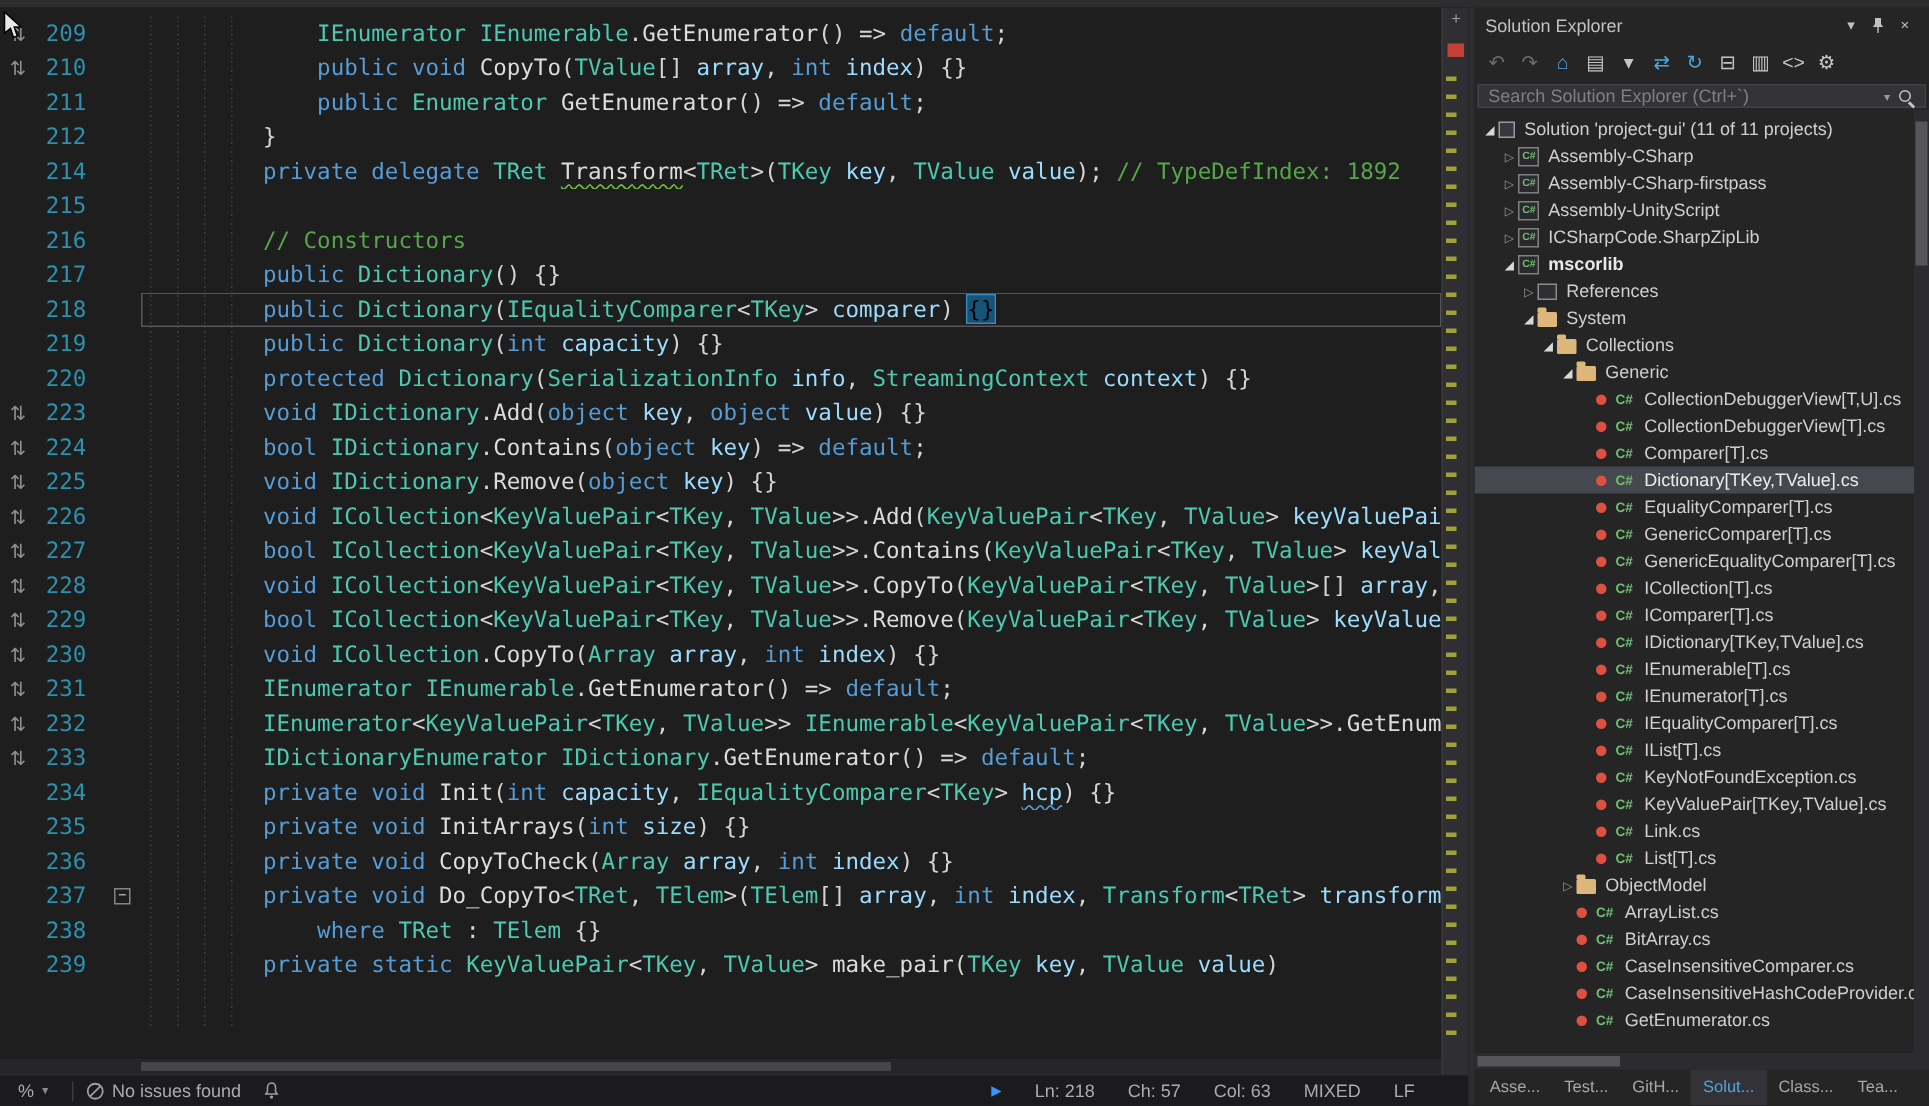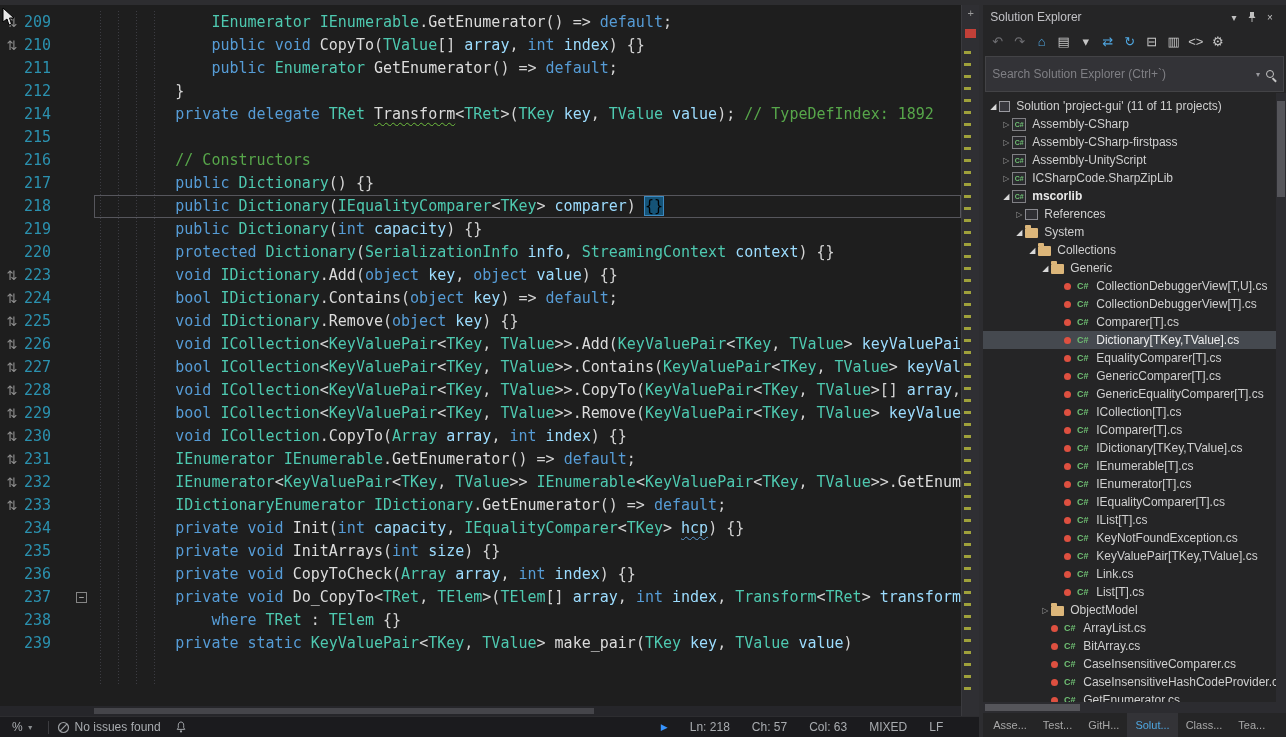--- a/index.html
+++ b/index.html
@@ -10,21 +10,21 @@
   .left-col { width:995px; display:flex; flex-direction:column; background:var(--editor_bg); }
   .editor { position:relative; height:711px; overflow:hidden; background:var(--editor_bg); }
   .lines { position:absolute; left:0; top:6px; right:18px; height:695px; overflow:hidden; z-index:1; }
   .guide { position:absolute; top:6px; bottom:30px; width:1px; z-index:0;
            background:repeating-linear-gradient(to bottom,#3C3C42 0 1px, transparent 1px 3px); }
   .g1{left:100px}.g2{left:118px}.g3{left:136px}.g4{left:154px}
 
   .code-row { display:flex; height:23px; line-height:23px; font-family:"DejaVu Sans Mono",monospace; font-size:15px; position:relative; }
   .margin-col { width:24px; flex:none; text-align:center; font-family:"DejaVu Sans",sans-serif; }
   .updown { color:#8F8F8F; font-size:13px; }
-  .line-num { width:50px; flex:none; text-align:left; padding-right:10px; color:var(--line_number); }
+  .line-num { width:50px; flex:none; text-align:center; padding-right:10px; color:var(--line_number); }
   .fold-col { width:20px; flex:none; position:relative; }
   .fold-box { position:absolute; left:2px; top:6px; width:11px; height:11px; border:1px solid #858585; background:#1E1E1E; color:#C8C8C8; font-size:9px; line-height:9px; text-align:center; }
   .code-area { flex:1; overflow:hidden; white-space:pre; position:relative; }
   .current .code-area { box-shadow: inset 0 0 0 1px #56565C; }
 
   .ws { color:var(--ident); }
   .kw { color:var(--keyword); }
   .ty { color:var(--type); }
   .id { color:var(--ident); }
   .pm { color:var(--param); }
@@ -60,21 +60,21 @@
   .panel { flex:1; background:var(--panel_bg); border-left:4px solid #2D2D30; display:flex; flex-direction:column; }
   .panel-title { height:24px; display:flex; align-items:center; padding:0 7px; color:#C2C2C6; font-size:12px; }
   .pt-text { flex:1; }
   .pt-ic { width:18px; text-align:center; color:#C0C0C0; font-size:10px; display:flex; align-items:center; justify-content:center; height:100%; }
   .panel-toolbar { height:26px; display:flex; align-items:center; padding:0 4px; gap:1px; }
   .tb-icon { width:21px; text-align:center; font-size:13px; line-height:22px; }
   .tb-icon.dim { color:#6E6E72; }
   .tb-icon.blue { color:#4FA6E0; }
   .tb-icon.norm { color:#C5C5C5; }
 
-  .panel-search { height:36px; margin:1px 2px 1px 2px; background:#333337; border:1px solid #434346; display:flex; align-items:center; }
+  .panel-search { height:16px; margin:1px 2px 1px 2px; background:#333337; border:1px solid #434346; display:flex; align-items:center; }
   .panel-search input { flex:1; background:transparent; border:none; outline:none; color:#CCCCCC; font-size:12px; padding-left:6px; font-family:"Liberation Sans",sans-serif; }
   .panel-search input::placeholder { color:#7F7F84; opacity:1; }
   .mag { width:8px; height:8px; border:1.5px solid #C5C5C5; border-radius:50%; position:relative; margin-right:9px; flex:none; }
   .mag::after { content:""; position:absolute; width:5px; height:1.5px; background:#C5C5C5; transform:rotate(45deg); right:-4px; bottom:-3px; }
   .search-caret { font-size:8px; color:#9A9A9E; margin-right:6px; }
 
   .tree { flex:1; overflow:hidden; position:relative; padding-top:4px; font-size:12px; color:var(--tree_fg); }
   .tree-row { height:18px; display:flex; align-items:center; white-space:nowrap; padding-right:2px; }
   .tree-row.selected { background:#45494F; }
   .tree-row.selected .tree-label { color:#ECECEC; }

